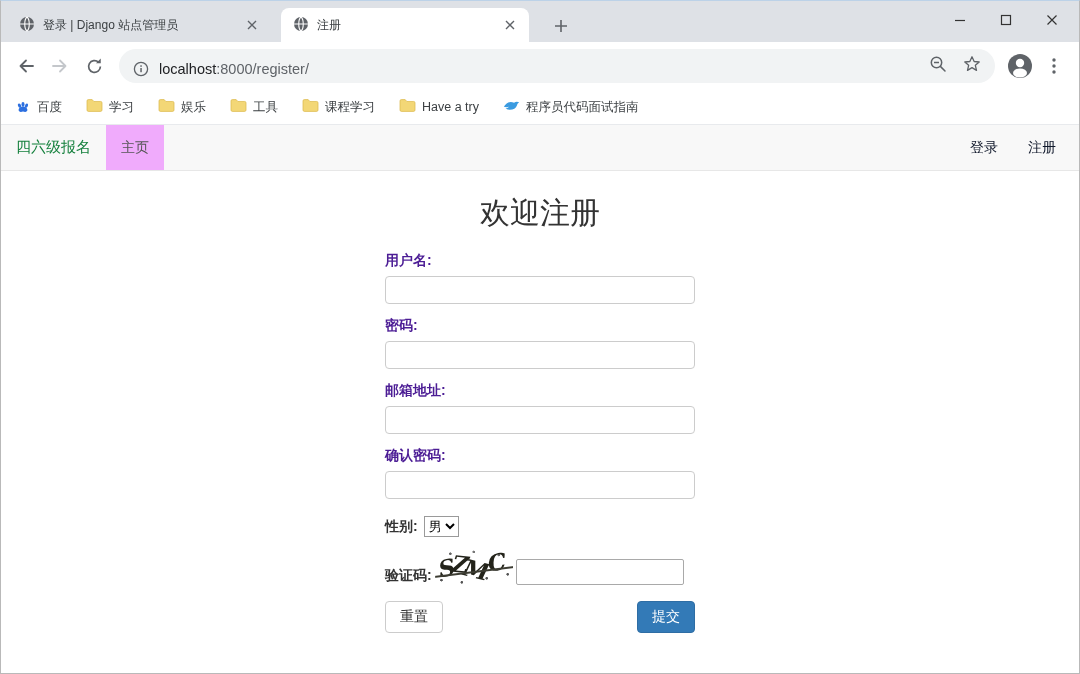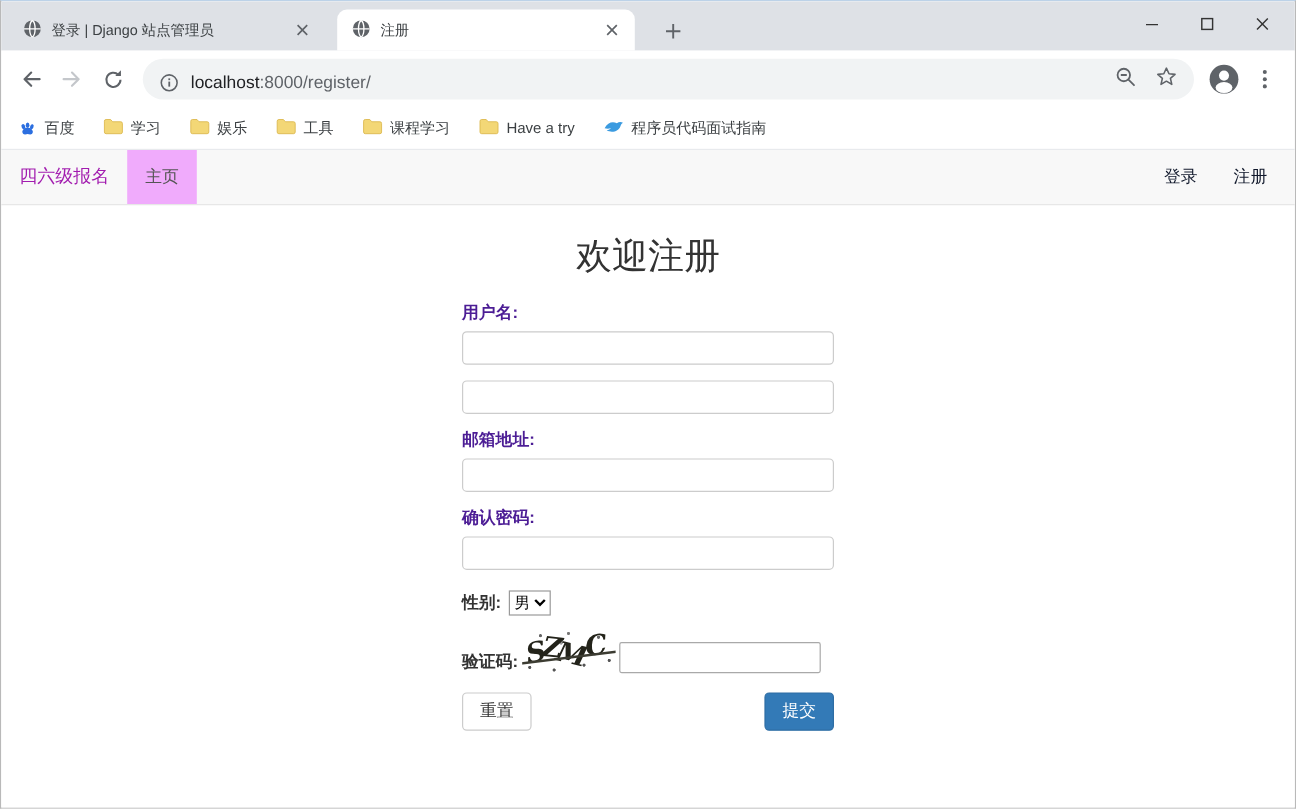--- a/index.html
+++ b/index.html
@@ -25,21 +25,21 @@
   .url-path { color:#5f6368; }
   .omni-right { display:flex; align-items:center; gap:16px; }
 
   
   .bookmarks { height:35px; background:#fff; border-bottom:1px solid #e8eaed; display:flex; align-items:center; gap:24px; padding-left:14px; flex:none; }
   .bm-item { display:flex; align-items:center; gap:6px; font-size:12.5px; color:#3c4043; cursor:default; }
 
   
   .site { flex:1; position:relative; background:#fff; }
   .navbar { height:46px; background:#f8f8f8; border-bottom:1px solid #e7e7e7; display:flex; align-items:stretch; }
-  .navbar-brand { display:flex; align-items:center; padding:0 15px; font-size:15px; color:#a21caf; }
+  .navbar-brand { display:flex; align-items:center; padding:0 15px; font-size:15px; color:#15803d; }
   .nav-item { display:flex; align-items:center; padding:0 15px; font-size:14px; color:#0f172a; }
   .nav-item.active { background:#f0abfc; color:#555; }
   .nav-right { margin-left:auto; display:flex; padding-right:8px; }
 
   .content { width:310px; margin:0 auto; padding-top:12px; }
   .form-title { font-size:30px; font-weight:normal; color:#333; text-align:center; margin:10px 0 18px; }
   .fgroup label { display:block; font-size:14px; font-weight:bold; color:#4c1d95; margin-bottom:6px; }
   .fgroup input { width:100%; height:28px; border:1px solid #ccc; border-radius:4px; padding:0 8px; font-size:14px; margin-bottom:13px; outline:none; }
   .inline-row { display:flex; align-items:center; gap:6px; font-size:14px; font-weight:bold; color:#333; margin:4px 0 12px; }
   .gender-select { font-size:13px; height:21px; border:1px solid #9a9a9a; background:#fff; }
@@ -262,20 +262,21 @@
 
     <div class="content">
       <h1 class="form-title">欢迎注册</h1>
 
       <div class="fgroup">
         <label>用户名:</label>
         <input type="text" value="" style="">
       </div>
 
       <div class="fgroup">
+        <label>密码:</label>
         <input type="password" value="" style="">
       </div>
 
       <div class="fgroup">
         <label>邮箱地址:</label>
         <input type="text" value="" style="">
       </div>
 
       <div class="fgroup">
         <label>确认密码:</label>

